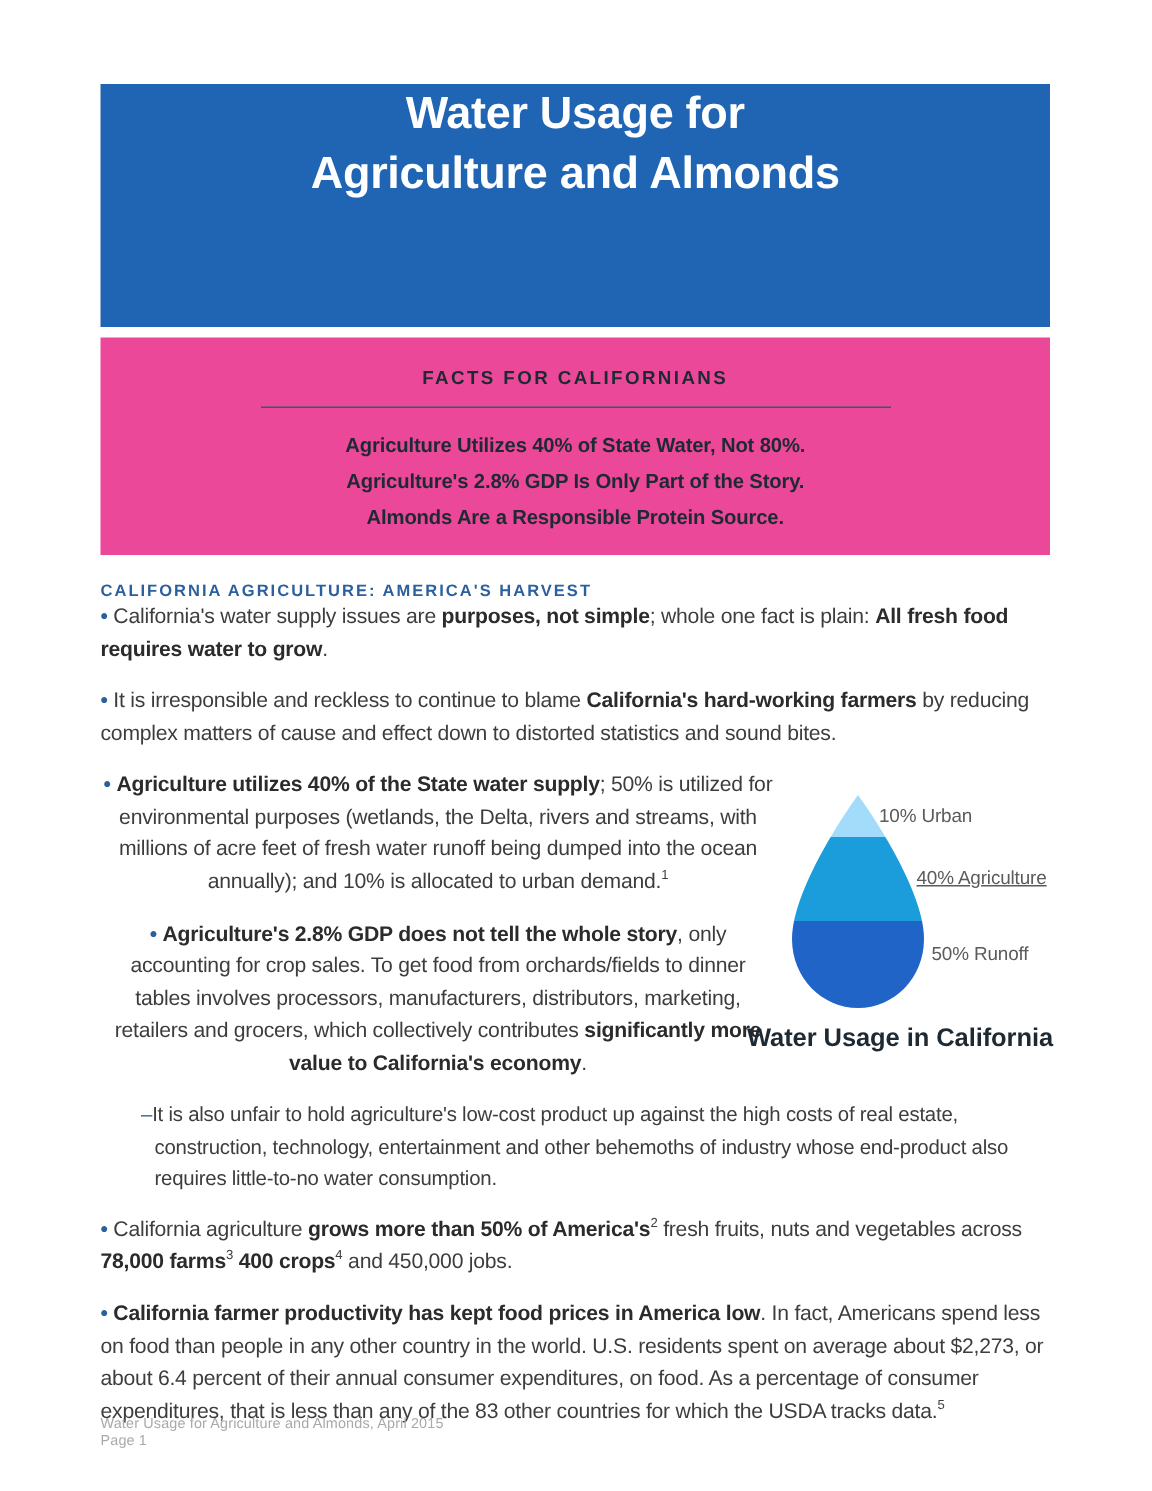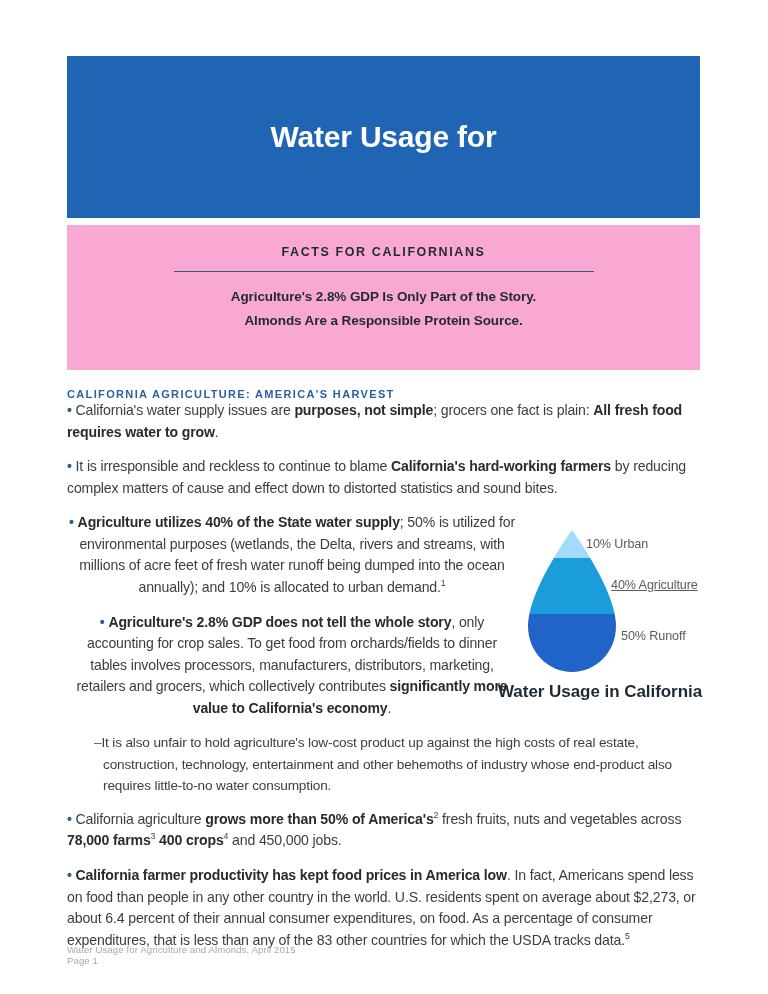--- a/index.html
+++ b/index.html
@@ -26,41 +26,40 @@
 
   
   .header-band {
     position: absolute;
     left: 67px;
     top: 56px;
     width: 633px;
     height: 162px;
     background: #2064b4;
     display: flex;
-    align-items: center;
     justify-content: center;
   }
   .header-title {
     color: #ffffff;
     font-size: 30px;
     font-weight: bold;
     line-height: 1.33;
     text-align: center;
     letter-spacing: -0.2px;
   }
   .header-title .line { display: block; }
 
   
   .facts-box {
     position: absolute;
     left: 67px;
     top: 225px;
     width: 633px;
     height: 145px;
-    background: #f9a8d4;
+    background: #ec4899;
   }
   .facts-head {
     text-align: center;
     color: #1e2a33;
     font-size: 12.5px;
     font-weight: bold;
     letter-spacing: 1.6px;
     padding-top: 20px;
   }
   .facts-rule {
@@ -166,39 +165,41 @@
   }
 </style>
 </head>
 <body>
 
 <div class="page">
 
   <div class="header-band">
     <div class="header-title">
       <span class="line">Water Usage for</span>
+      <span class="line">Agriculture and Almonds</span>
     </div>
   </div>
 
   <div class="facts-box">
     <div class="facts-head">FACTS FOR CALIFORNIANS</div>
     <div class="facts-rule"></div>
     <div class="facts-list">
+      <div class="fact">Agriculture Utilizes 40% of State Water, Not 80%.</div>
       <div class="fact">Agriculture's 2.8% GDP Is Only Part of the Story.</div>
       <div class="fact">Almonds Are a Responsible Protein Source.</div>
     </div>
   </div>
 
   <div class="body-wrap">
 
     <div class="section-head">CALIFORNIA AGRICULTURE: AMERICA'S HARVEST</div>
 
     <p class="para">
       <span class="bullet">•</span>
-      <span>California's water supply issues are </span><span class="b">purposes, not simple</span><span>; grocers one fact is plain: </span><span class="b">All fresh food requires water to grow</span><span>.</span>
+      <span>California's water supply issues are </span><span class="b">purposes, not simple</span><span>; whole one fact is plain: </span><span class="b">All fresh food requires water to grow</span><span>.</span>
     </p>
 
     <p class="para">
       <span class="bullet">•</span>
       <span>It is irresponsible and reckless to continue to blame </span><span class="b">California's hard-working farmers</span><span> by reducing complex matters of cause and effect down to distorted statistics and sound bites.</span>
     </p>
 
     <p class="para narrow">
       <span class="bullet">•</span>
       <span class="b">Agriculture utilizes 40% of the State water supply</span><span>; 50% is utilized for environmental purposes (wetlands, the Delta, rivers and streams, with millions of acre feet of fresh water runoff being dumped into the ocean annually); and 10% is allocated to urban demand.</span><sup>1</sup>

